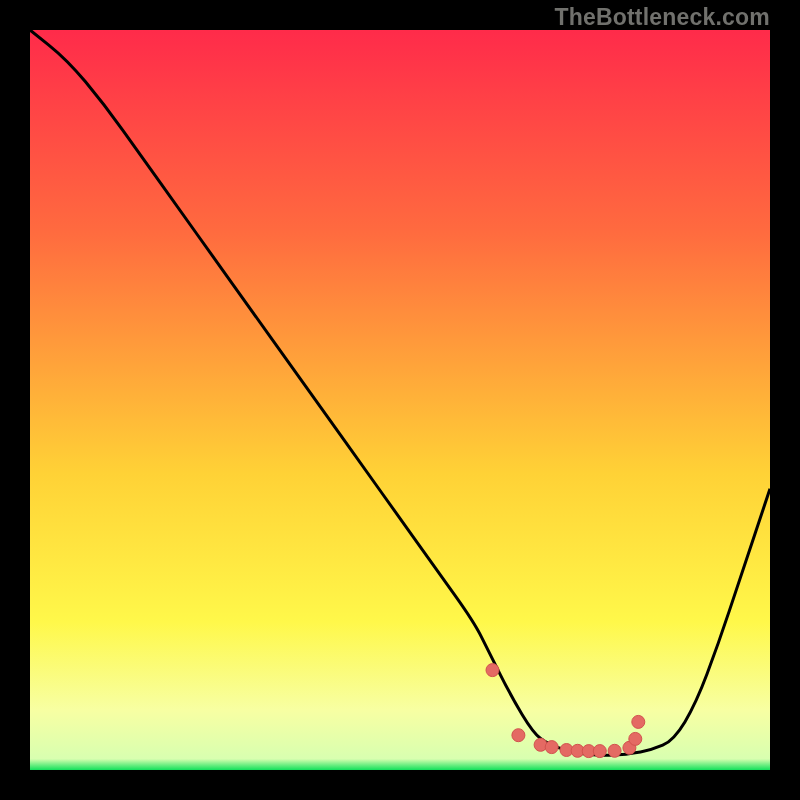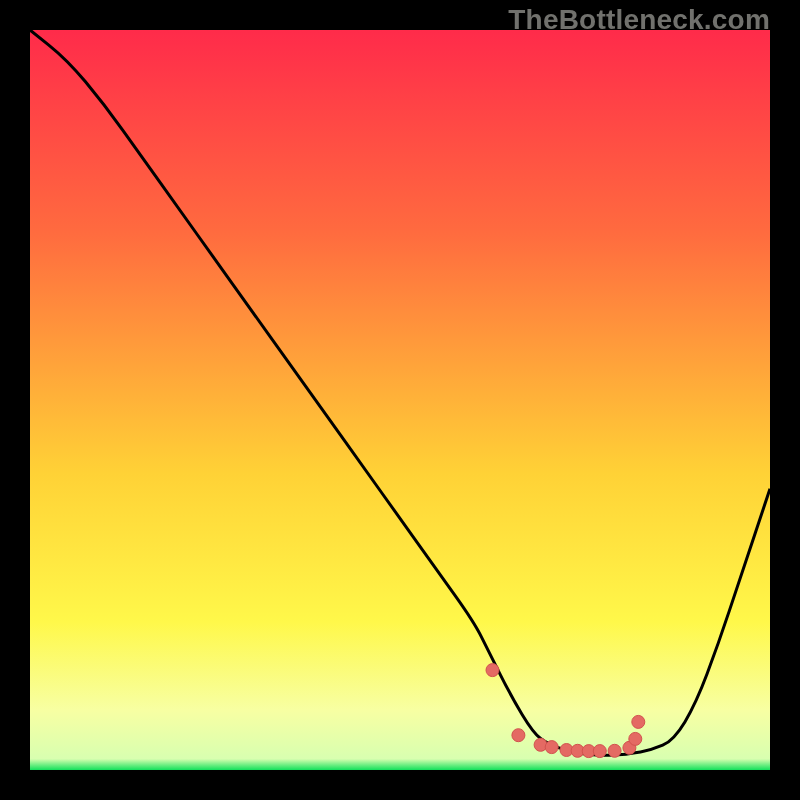--- a/index.html
+++ b/index.html
@@ -23,21 +23,21 @@
     left: 0;
     top: 0;
     width: 740px;
     height: 740px;
   }
   .watermark {
     position: absolute;
     top: 4px;
     right: 30px;
     font-family: Arial, Helvetica, sans-serif;
-    font-size: 28px;
+    font-size: 23px;
     font-weight: 600;
     color: #71716d;
     letter-spacing: 0.2px;
     margin-left: 30px;
   }
   svg.curve {
     position: absolute;
     left: 0;
     top: 0;
   }

